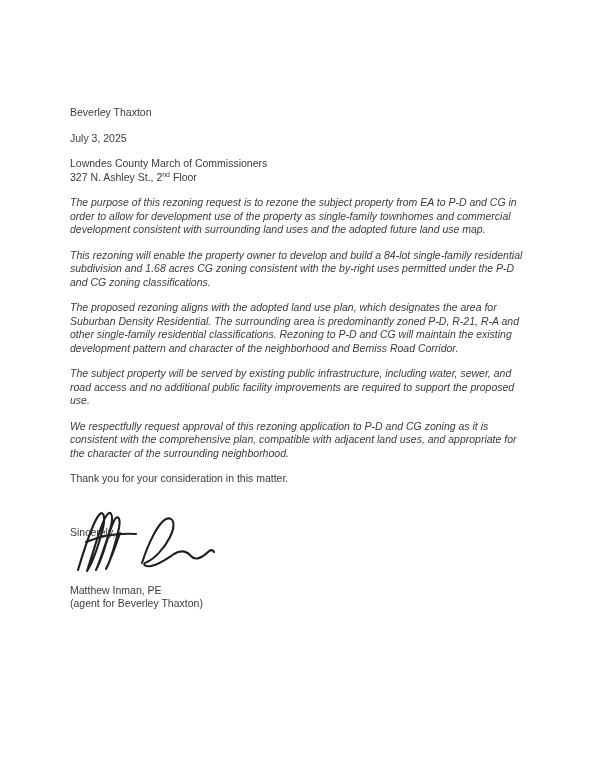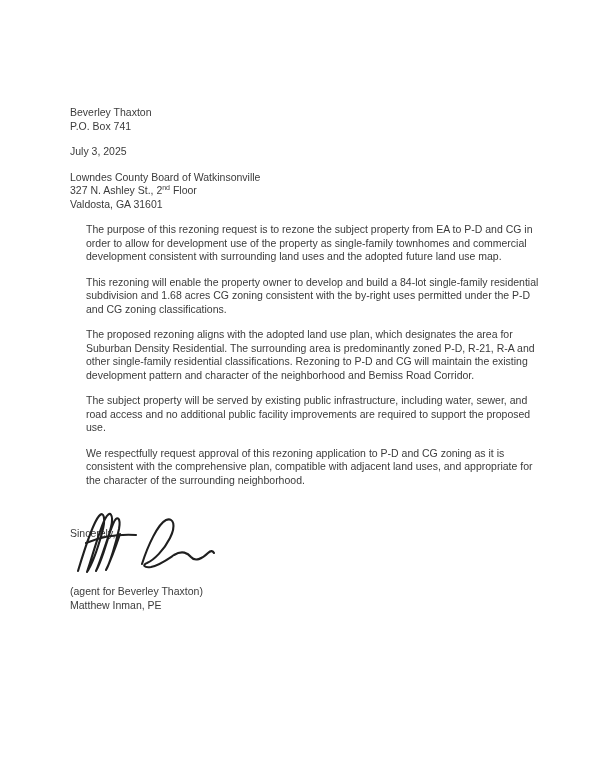--- a/index.html
+++ b/index.html
@@ -18,21 +18,21 @@
     font-family: "Liberation Sans", "DejaVu Sans", sans-serif;
     font-size: 10.5px;
     line-height: 13.5px;
     color: #3b3b3b;
     box-sizing: border-box;
     padding: 106px 55px 0 70px;
     border-radius: 24px;
   }
   .block { margin: 0 0 12px 0; max-width: 478px; }
   .line { white-space: pre-line; }
-  .para { white-space: pre-line; margin: 0 0 12px 16px; max-width: 478px; }
+  .para { white-space: pre-line; margin: 0 0 12px 0; max-width: 478px; font-style: italic; }
   a.email-link {
     color: #4a7a8c;
     text-decoration: underline;
     text-decoration-color: #8aa3ad;
     cursor: pointer;
   }
   sup.ordinal {
     font-size: 7px;
     vertical-align: super;
     line-height: 0;
@@ -58,49 +58,48 @@
     margin-top: 0;
   }
 </style>
 </head>
 <body>
 
 <div class="page">
 
   <div class="block">
     <div class="line">Beverley Thaxton</div>
-    <div class="line">P.O. Box 741</div>
   </div>
 
   <div class="block">July 3, 2025</div>
 
   <div class="block">
-    <div class="line">Lowndes County Board of Watkinsonville</div>
+    <div class="line">Lowndes County March of Commissioners</div>
     <div class="line"><span>327 N. Ashley St., 2</span><sup class="ordinal">nd</sup><span> Floor</span></div>
-    <div class="line">Valdosta, GA 31601</div>
   </div>
 
 
   <div class="para">The purpose of this rezoning request is to rezone the subject property from EA to P-D and CG in
 order to allow for development use of the property as single-family townhomes and commercial
 development consistent with surrounding land uses and the adopted future land use map.</div>
   <div class="para">This rezoning will enable the property owner to develop and build a 84-lot single-family residential
 subdivision and 1.68 acres CG zoning consistent with the by-right uses permitted under the P-D
 and CG zoning classifications.</div>
   <div class="para">The proposed rezoning aligns with the adopted land use plan, which designates the area for
 Suburban Density Residential. The surrounding area is predominantly zoned P-D, R-21, R-A and
 other single-family residential classifications. Rezoning to P-D and CG will maintain the existing
 development pattern and character of the neighborhood and Bemiss Road Corridor.</div>
   <div class="para">The subject property will be served by existing public infrastructure, including water, sewer, and
 road access and no additional public facility improvements are required to support the proposed
 use.</div>
   <div class="para">We respectfully request approval of this rezoning application to P-D and CG zoning as it is
 consistent with the comprehensive plan, compatible with adjacent land uses, and appropriate for
 the character of the surrounding neighborhood.</div>
 
+  <div class="block">Thank you for your consideration in this matter.</div>
 
   <div class="signoff-area">
     <div class="signoff-text">Sincerely,</div>
     <svg class="signature-svg" viewBox="0 0 152 66" fill="none" xmlns="http://www.w3.org/2000/svg">
       <g stroke="#1f1f1f" stroke-width="2.1" stroke-linecap="round" stroke-linejoin="round" fill="none">
 
         <path d="M14,60 C20,40 29,12 35,5 C40,-1 42,8 38,22 C33,40 27,55 23,61
                  C28,47 35,20 41,8 C46,-2 50,4 47,16 C43,33 36,53 32,60
                  C37,49 44,25 49,13 C53,3 57,7 55,18 C52,32 46,52 42,59
                  C46,51 52,35 56,23"></path>
@@ -109,17 +108,17 @@
 
         <path d="M78,53 C84,34 94,13 102,9 C110,6 112,15 106,27
                  C100,39 90,49 83,52 C78,54 80,57 87,56
                  C96,54 104,48 110,44 C118,39 124,42 127,46
                  C131,51 138,48 144,42 C147,39 149,40 150,42"></path>
       </g>
     </svg>
   </div>
 
   <div class="sig-name-block">
+    <div class="line">Matthew Inman, PE</div>
     <div class="line">(agent for Beverley Thaxton)</div>
-    <div class="line">Matthew Inman, PE</div>
   </div>
 
 </div>
 
 </body></html>

